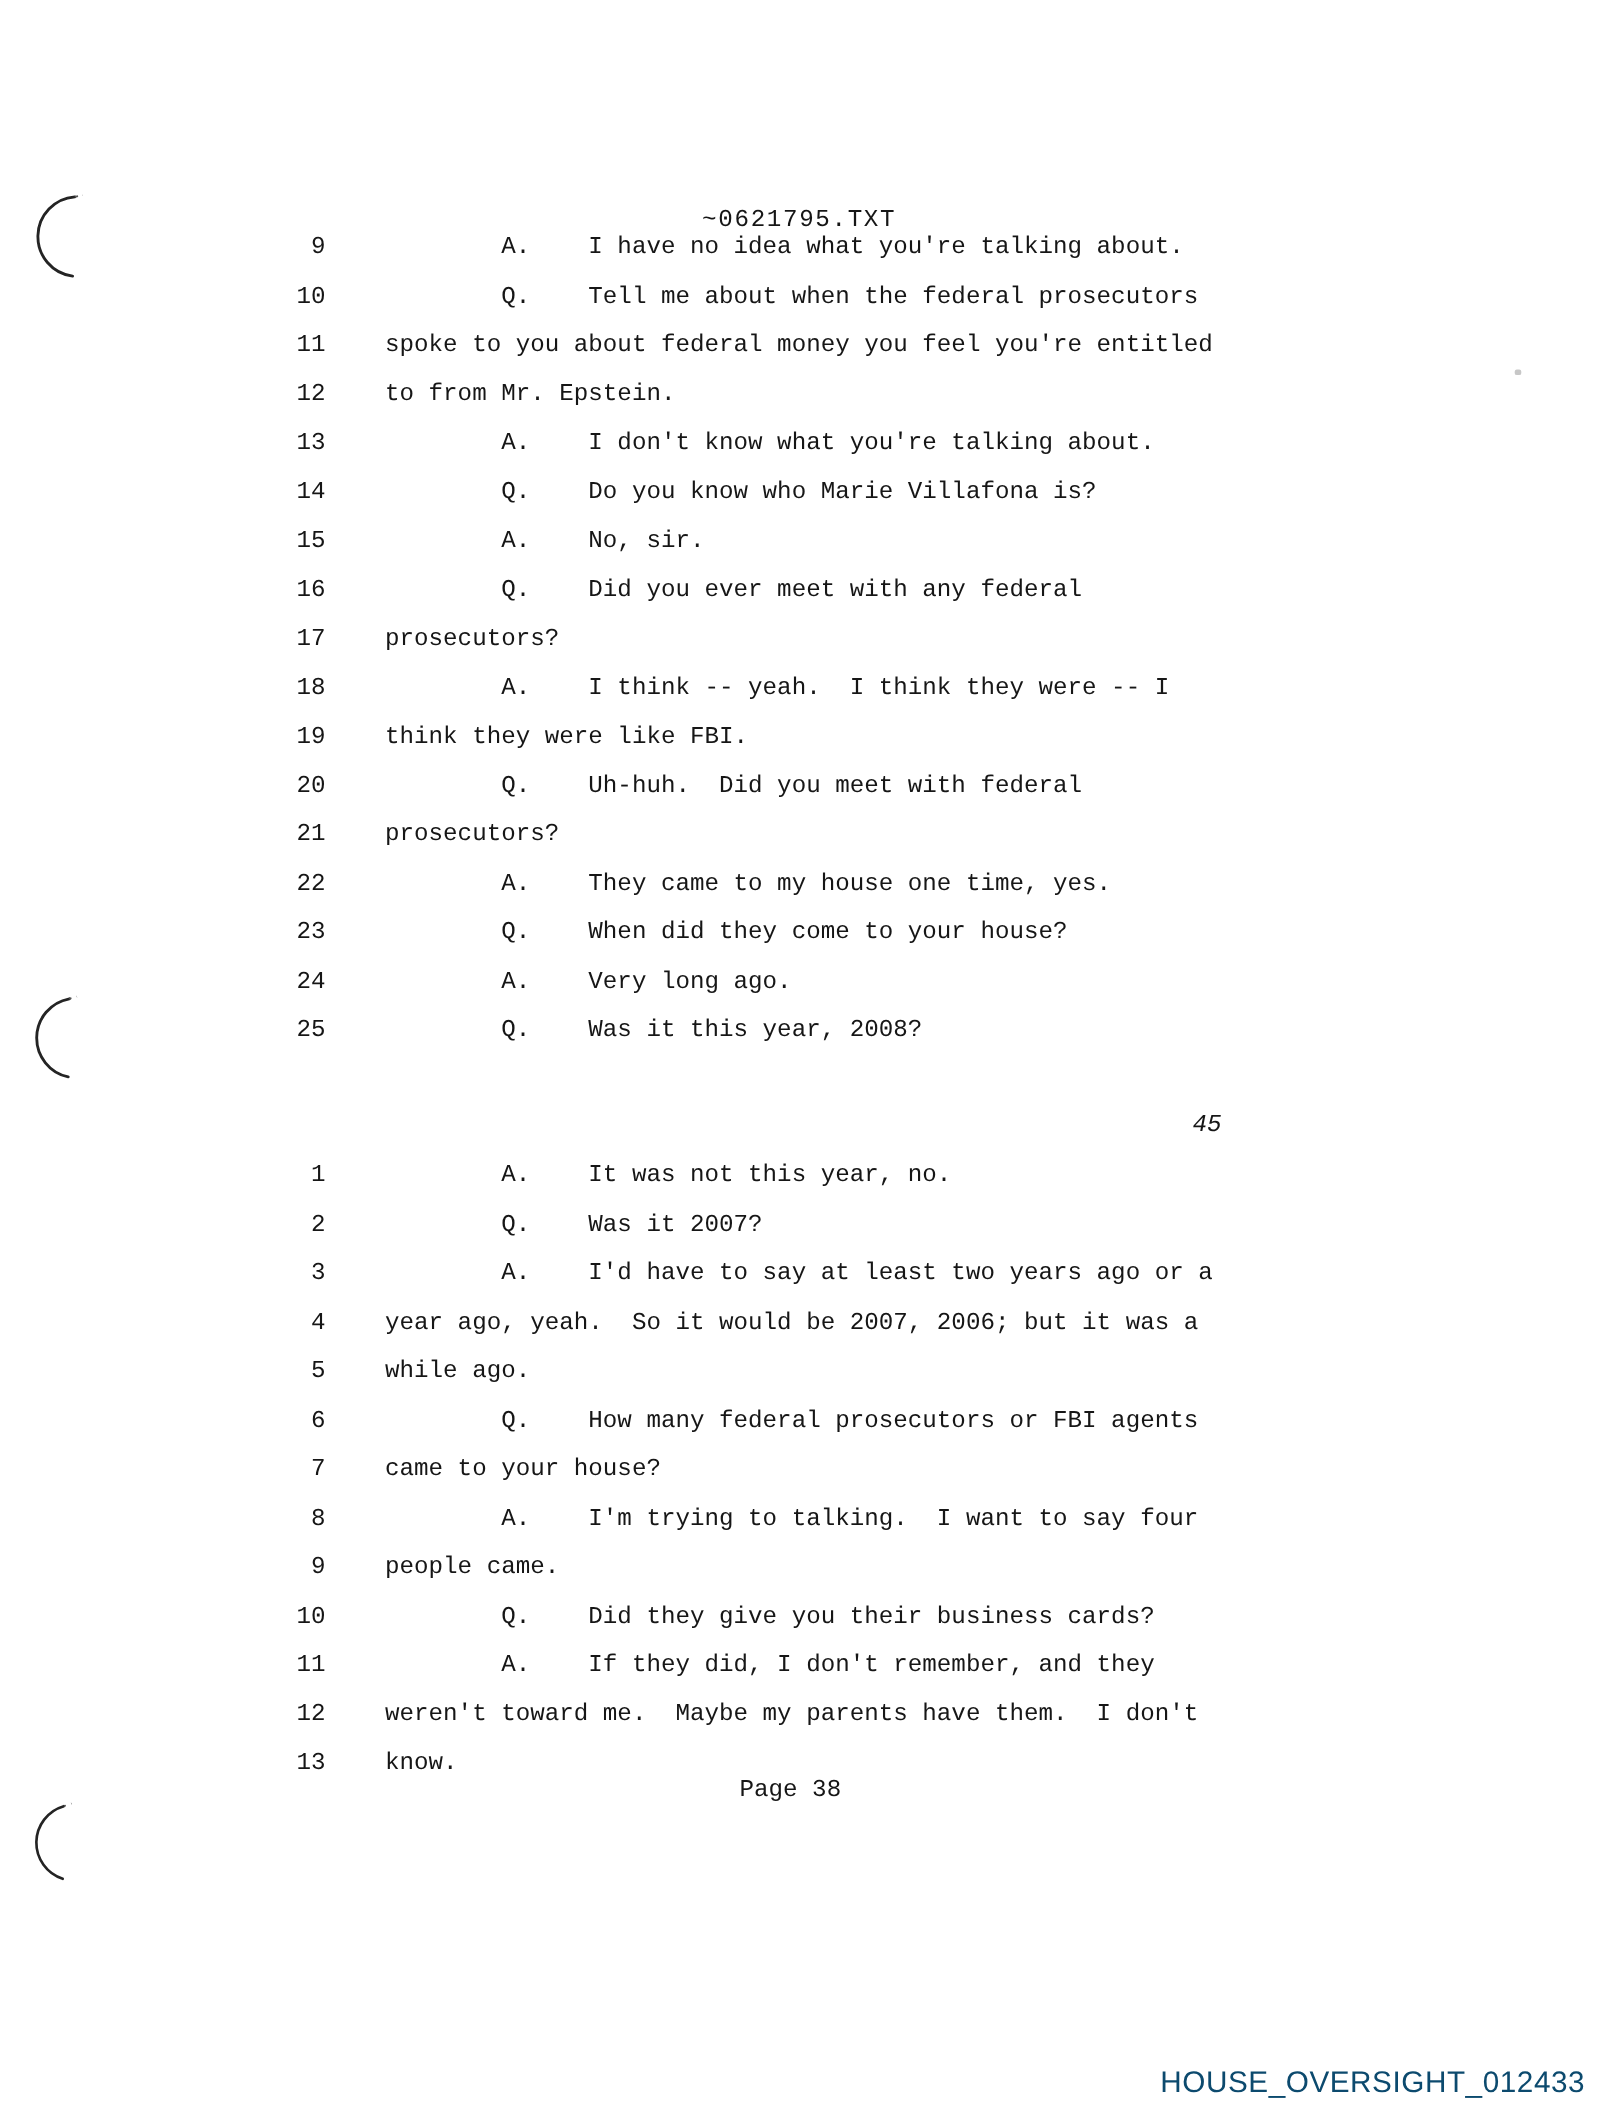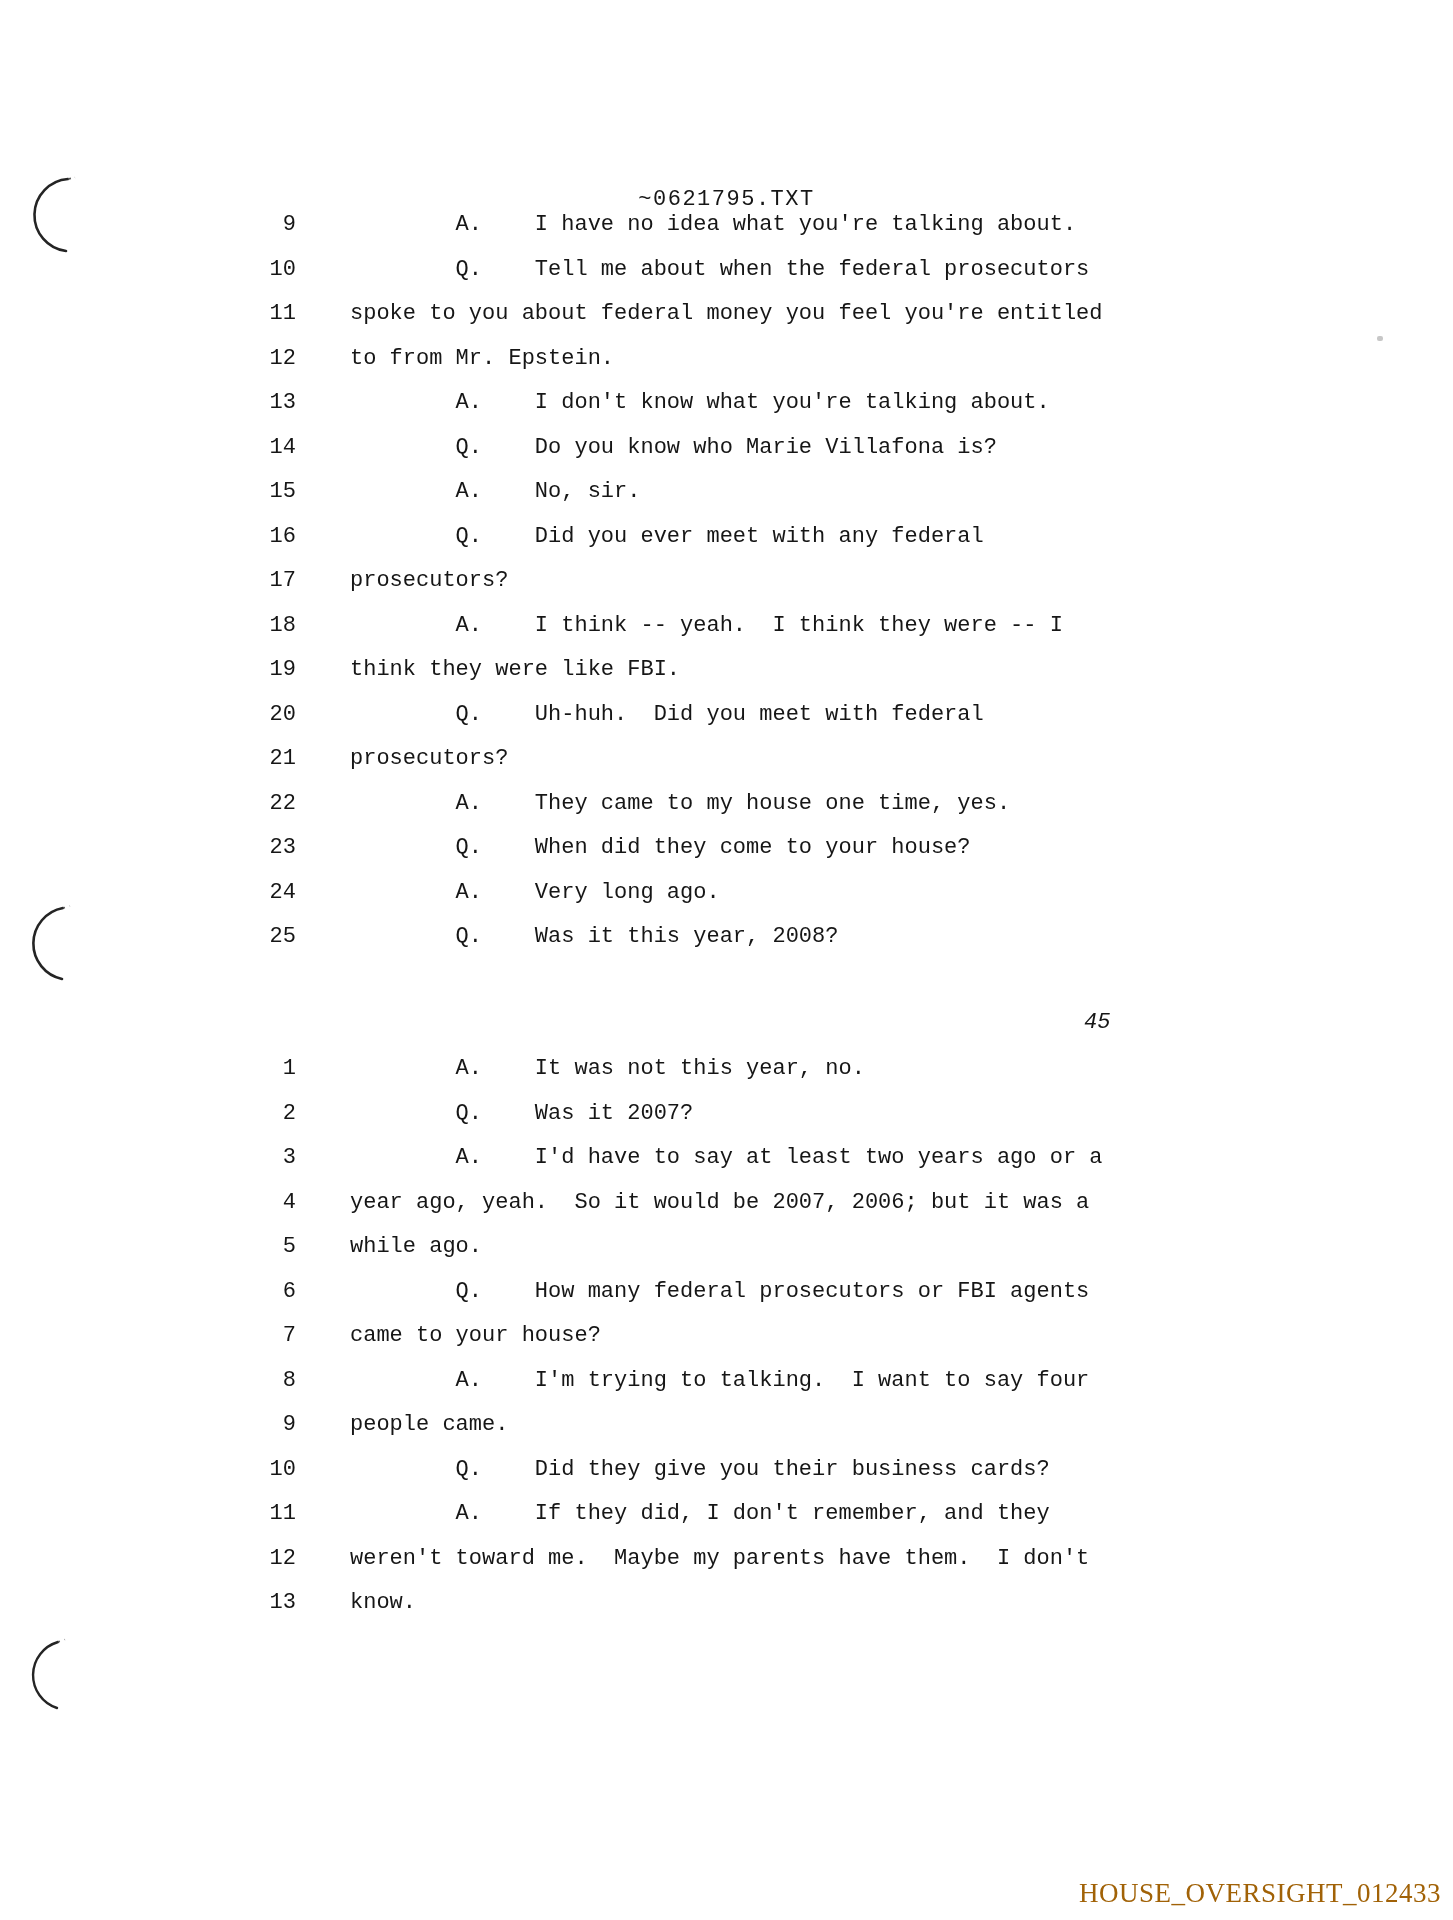--- a/index.html
+++ b/index.html
@@ -49,23 +49,23 @@
   .footer-page{
     position:absolute;
     left:0;right:16px;top:1617px;
     text-align:center;
     font-size:22px;line-height:22px;
     white-space:pre;
   }
   .bates{
     position:absolute;
     right:12px;top:1878px;
-    font-family:Liberation Serif, serif;
+    font-family:Liberation Sans, sans-serif;
     font-size:27px;line-height:30px;
-    color:#a16207;
+    color:#0c4a6e;
     letter-spacing:0.5px;
   }
   .arc{position:absolute;}
   .speck{
     position:absolute;
     left:1377px;top:336px;
     width:6px;height:5px;
     background:#b9b9b9;
     border-radius:2px;
     opacity:.8;
@@ -123,16 +123,17 @@
       <div class="tr-line"><span class="ln">6</span><span class="lt">        Q.    How many federal prosecutors or FBI agents</span></div>
       <div class="tr-line"><span class="ln">7</span><span class="lt">came to your house?</span></div>
       <div class="tr-line"><span class="ln">8</span><span class="lt">        A.    I'm trying to talking.  I want to say four</span></div>
       <div class="tr-line"><span class="ln">9</span><span class="lt">people came.</span></div>
       <div class="tr-line"><span class="ln">10</span><span class="lt">        Q.    Did they give you their business cards?</span></div>
       <div class="tr-line"><span class="ln">11</span><span class="lt">        A.    If they did, I don't remember, and they</span></div>
       <div class="tr-line"><span class="ln">12</span><span class="lt">weren't toward me.  Maybe my parents have them.  I don't</span></div>
       <div class="tr-line"><span class="ln">13</span><span class="lt">know.</span></div>
     </div>
 
+  <div class="footer-page">Page 38</div>
 
   <div class="bates">HOUSE_OVERSIGHT_012433</div>
 
 </div>
 
 </body></html>

